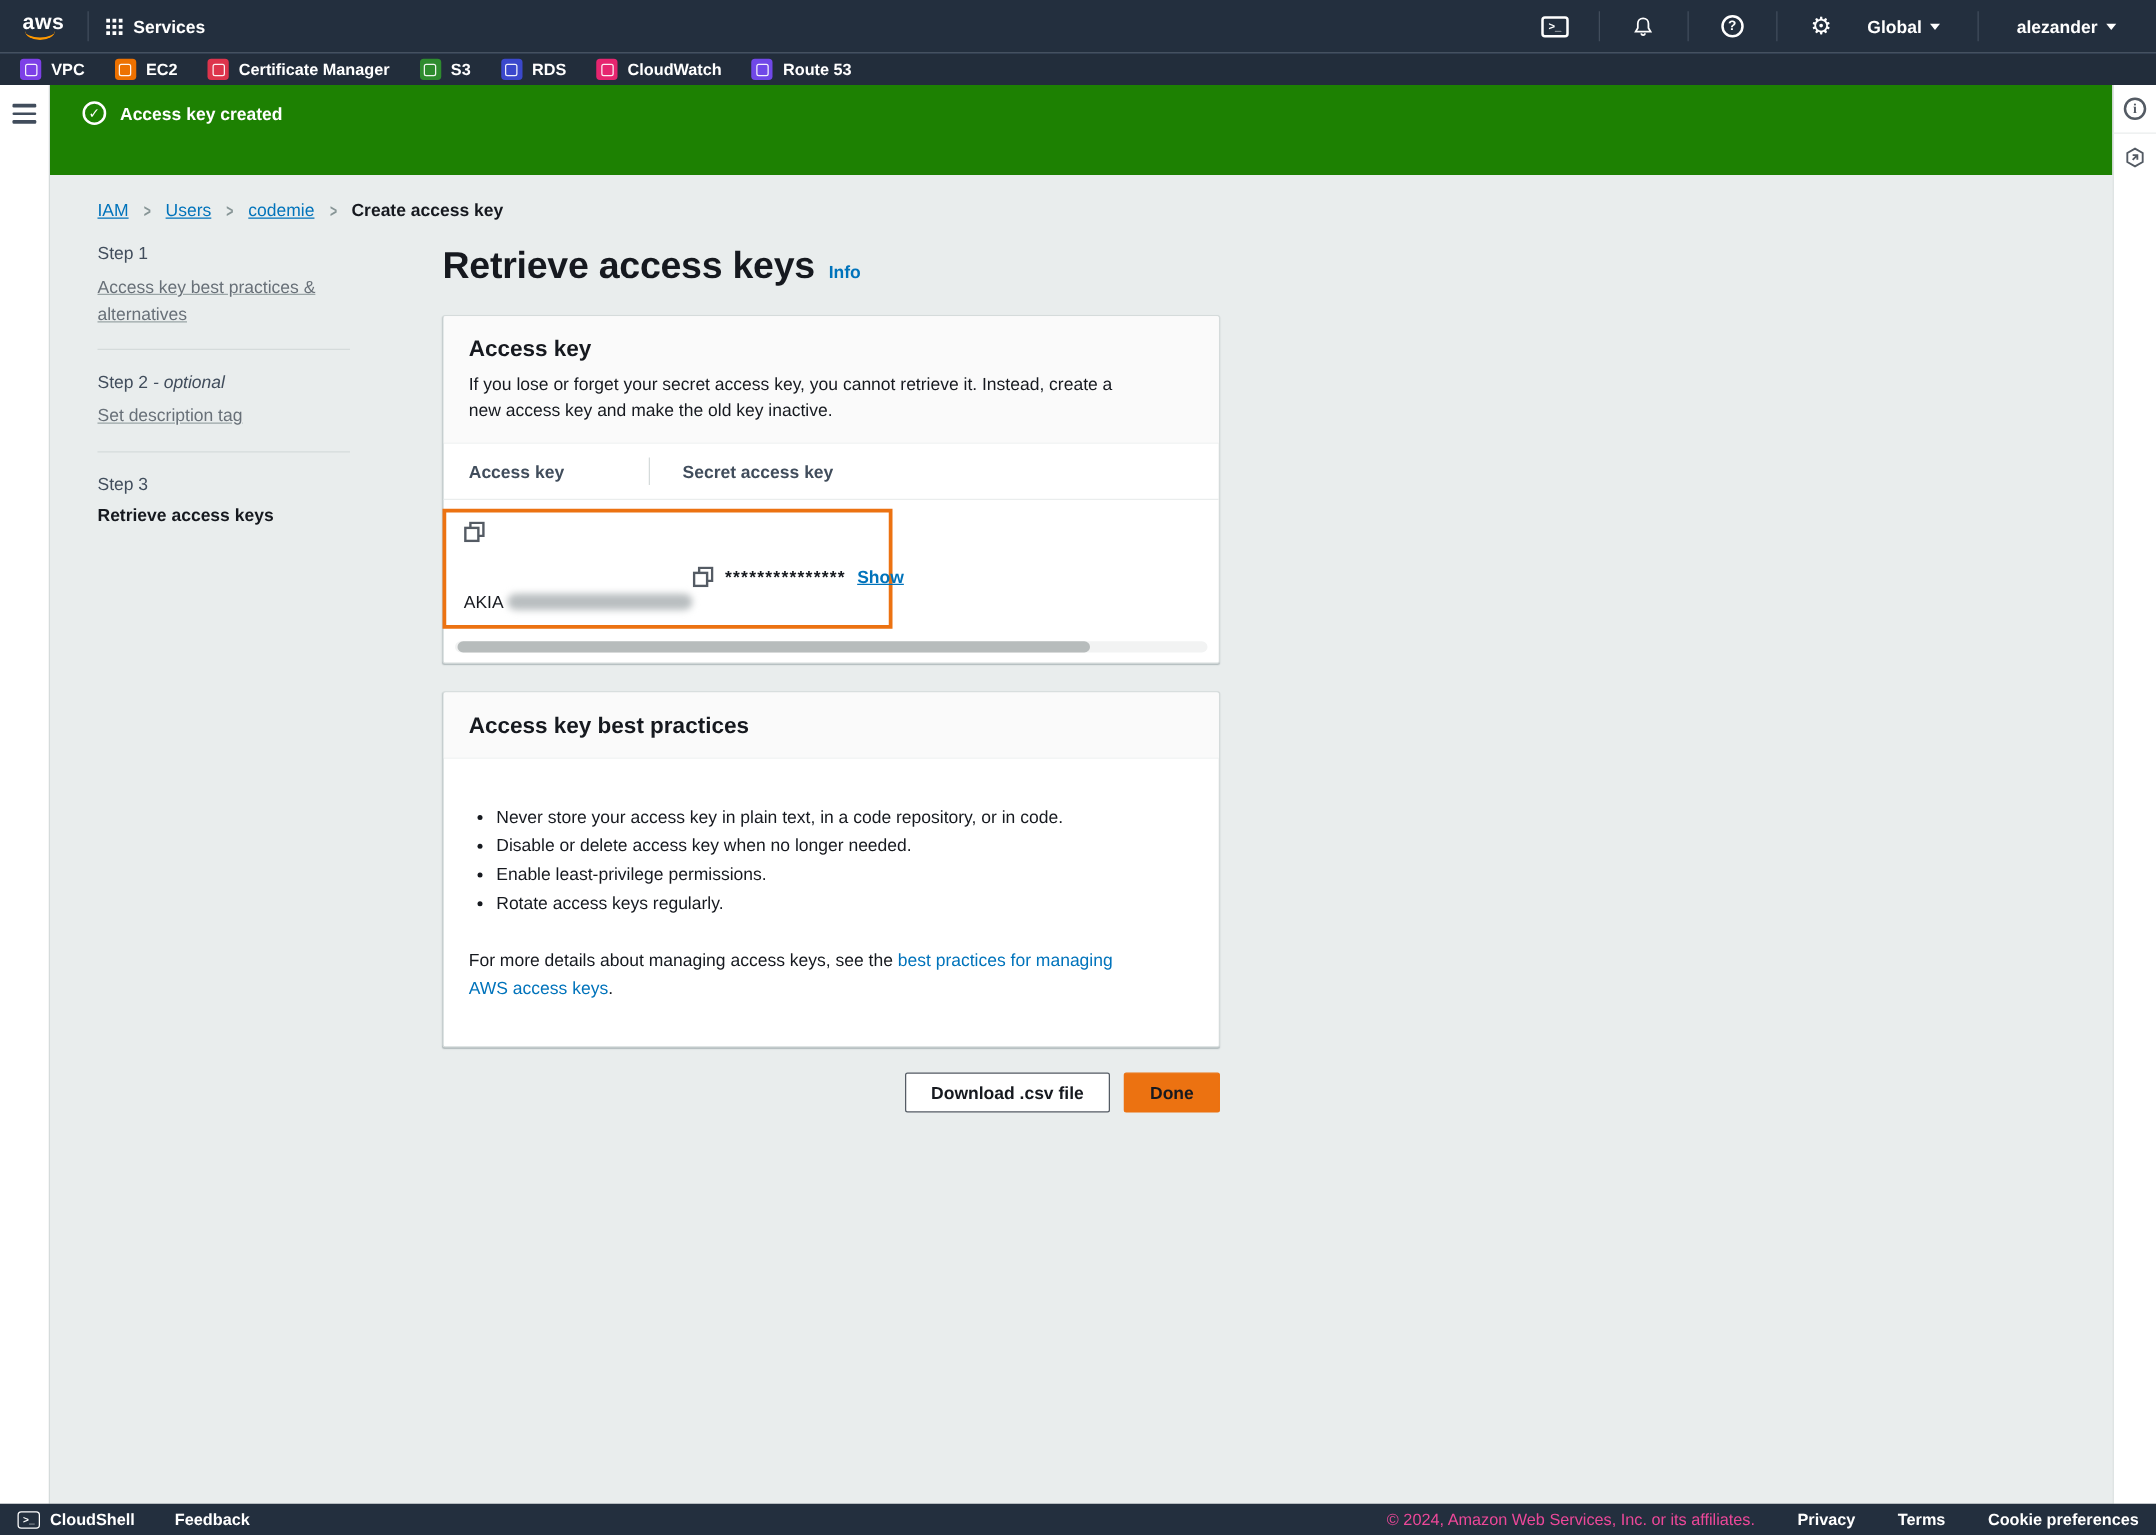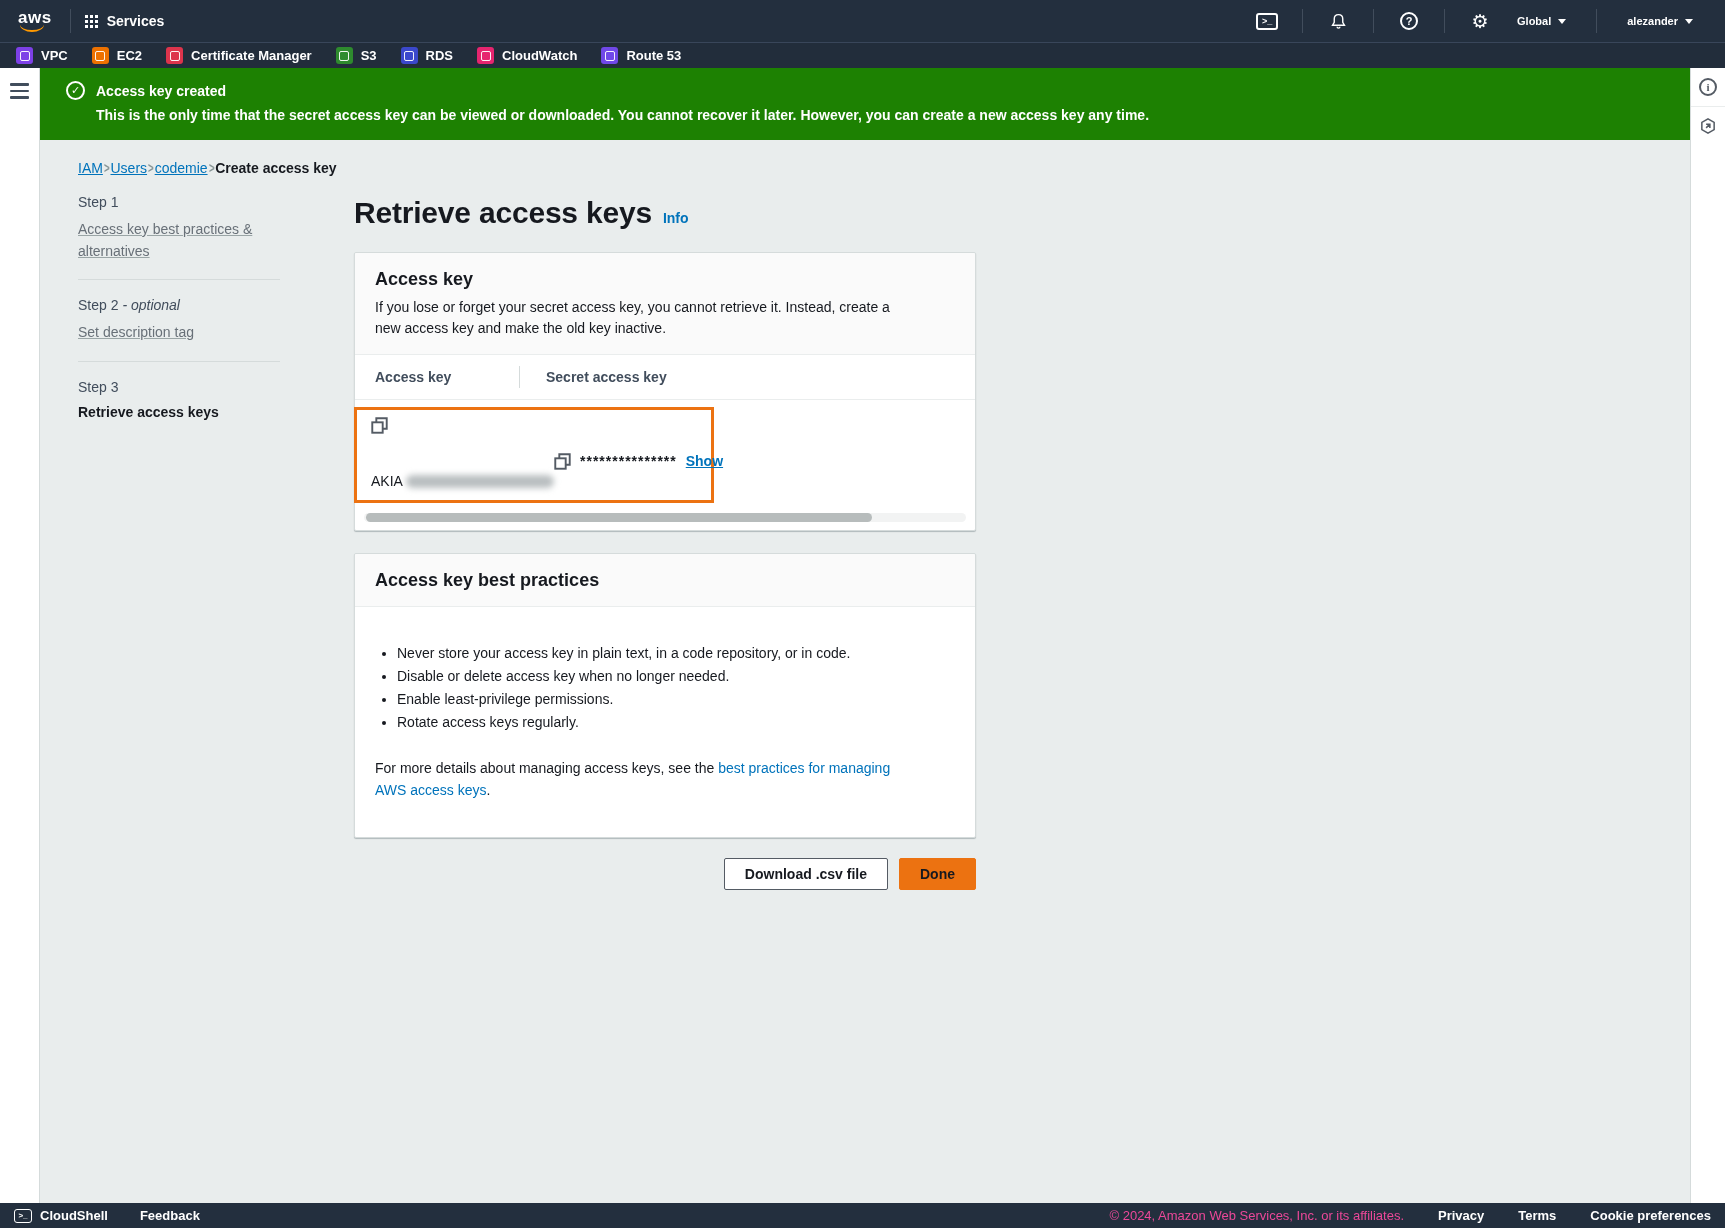--- a/index.html
+++ b/index.html
@@ -32,21 +32,21 @@
     font-family:"Liberation Sans", sans-serif; }
   .searchbox input::placeholder { color:#95a5b1; font-style:italic; }
   .shortcut { color:#95a5b1; font-size:14px; }
   .topbar-right { margin-left:auto; display:flex; align-items:center; }
   .tb-iconbtn { width:42px; display:flex; justify-content:center; align-items:center; cursor:pointer; color:#fff; }
   .q-circle { width:18px; height:18px; border:2px solid #fff; border-radius:50%;
     font-size:11px; font-weight:700; display:flex; align-items:center; justify-content:center; }
   .gear-glyph { font-family:"DejaVu Sans", sans-serif; font-size:19px; line-height:1; }
   .term-box { width:22px; height:17px; border:2px solid #fff; border-radius:3px;
     font-size:9px; font-weight:700; display:flex; align-items:center; justify-content:center; letter-spacing:0; }
-  .tb-label { display:flex; align-items:center; gap:7px; font-size:11px; font-weight:700; padding:0 16px; cursor:pointer; }
+  .tb-label { display:flex; align-items:center; gap:7px; font-size:14px; font-weight:700; padding:0 16px; cursor:pointer; }
   .caret-down { width:0; height:0; border-left:4px solid transparent; border-right:4px solid transparent;
     border-top:5px solid #fff; display:inline-block; }
 
   
   .favbar { height:26px; background:#222d3b; border-top:1px solid #39465a; display:flex; 
     padding:0 16px; gap:24px; flex:0 0 auto; }
   .fav { display:flex; align-items:center; gap:8px; color:#fff; font-size:13px; font-weight:700; cursor:pointer; }
   .fav-icon { width:17px; height:17px; border-radius:3px; display:flex; align-items:center; justify-content:center; }
   .fav-icon::after { content:""; width:8px; height:8px; border:1.5px solid rgba(255,255,255,.92); border-radius:2px; }
 
@@ -66,21 +66,21 @@
 
   
   .flash { height:72px; background:#1d8102; color:#fff; padding:13px 26px; }
   .flash-head { display:flex; align-items:center; gap:11px; font-size:14px; font-weight:700; }
   .check-circle { width:19px; height:19px; border:2px solid #fff; border-radius:50%;
     display:flex; align-items:center; justify-content:center; font-size:11px;
     font-family:"DejaVu Sans", sans-serif; }
   .flash-msg { margin:7px 0 0 30px; font-size:14px; font-weight:700; }
 
   
-  .breadcrumb { margin:20px 0 0 38px; display:flex; align-items:center; font-size:14px; }
+  .breadcrumb { margin:20px 0 0 38px; display:flex; align-items:center; gap:11px; font-size:14px; }
   .bc-link { color:#0073bb; text-decoration:underline; cursor:pointer; }
   .bc-sep { color:#879596; font-weight:700; font-size:13px; transform:scale(.75,1.1); }
   .bc-current { color:#16191f; font-weight:700; }
 
   
   .layout { display:flex; margin:18px 0 0 38px; }
   .steps { width:202px; margin-right:74px; font-size:14px; }
   .step-label { color:#414d5c; margin-bottom:9px; }
   .step-link { color:#687078; text-decoration:underline; text-decoration-color:#9aa5a6; line-height:1.55; cursor:pointer; display:inline-block; }
   .step-divider { border:0; border-top:1px solid #d5dbdb; margin:17px 0; }
@@ -226,21 +226,20 @@
       </div>
     </div>
 
     <div class="content">
 
       <div class="flash">
         <div class="flash-head">
           <span class="check-circle">✓</span>
           <span>Access key created</span>
         </div>
-        <div class="flash-msg">This is the only time that the secret access key can be viewed or downloaded. You cannot recover it later. However, you can create a new access key any time.</div>
       </div>
 
       <div class="breadcrumb">
         <span class="bc-link">IAM</span>
         <span class="bc-sep">&gt;</span>
         <span class="bc-link">Users</span>
         <span class="bc-sep">&gt;</span>
         <span class="bc-link">codemie</span>
         <span class="bc-sep">&gt;</span>
         <span class="bc-current">Create access key</span>

